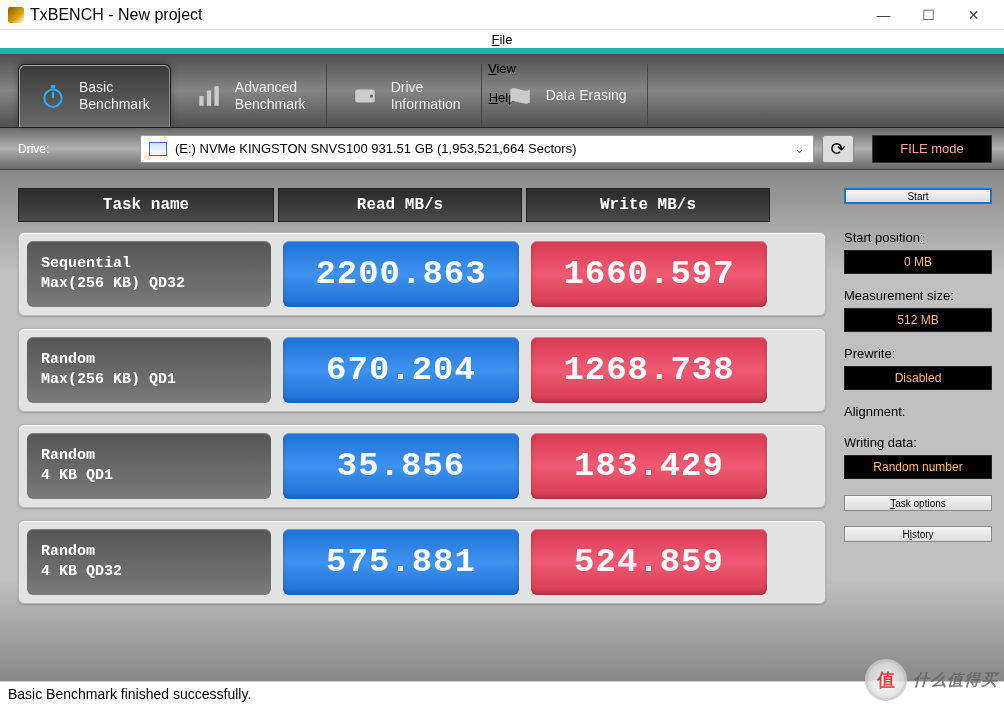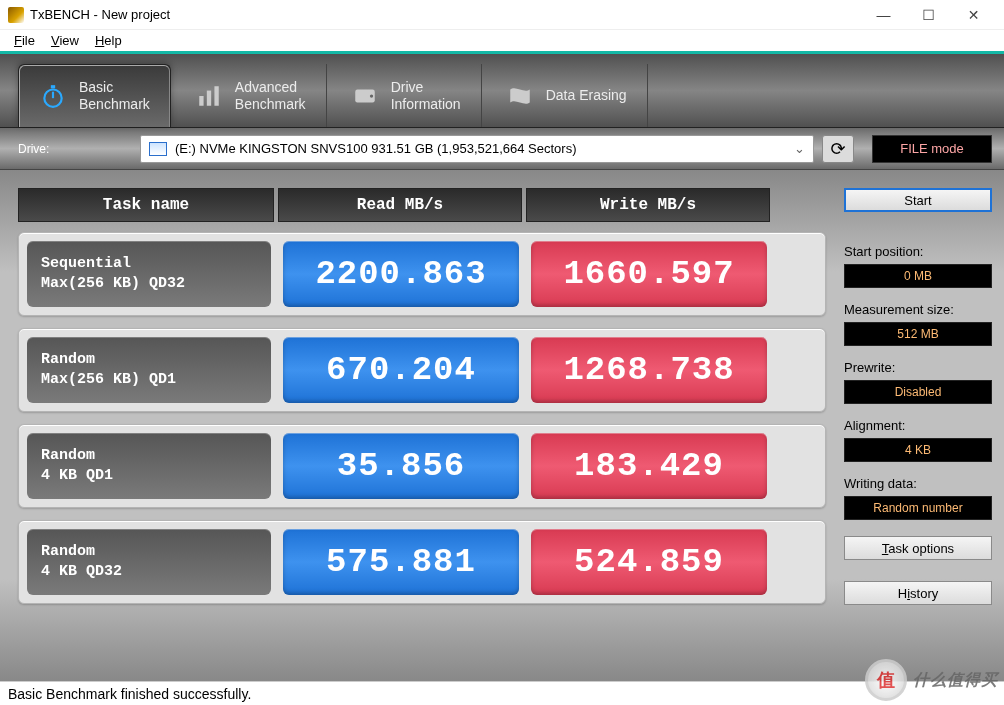--- a/index.html
+++ b/index.html
@@ -1,25 +1,25 @@
 <!DOCTYPE html>
 <html><head>
 <meta charset="utf-8">
 <style>
 * { box-sizing: border-box; margin: 0; padding: 0; }
 body { font-family: "Segoe UI", Tahoma, sans-serif; font-size: 13px; background: #fff; width: 1004px; height: 705px; overflow: hidden; position: relative; }
 
 
 .titlebar { height: 30px; background: #fff; display: flex; align-items: center; padding: 0 8px; border-bottom: 1px solid #eee; }
 .titlebar .icon { width: 16px; height: 16px; background: linear-gradient(135deg,#8a5a00,#d9a200 60%,#fff); border-radius: 2px; margin-right: 6px; }
-.titlebar .title { flex: 1; font-size: 13px; }
+.titlebar .title { flex: 1; font-size: 16px; }
 .titlebar .winbtn { width: 45px; height: 28px; display: flex; align-items: center; justify-content: center; font-size: 14px; color: #444; }
 
 
-.menubar { height: 24px; display: flex; align-items: center; padding: 0 6px; gap: 0; border-bottom: 3px solid #14b8a6; }
+.menubar { height: 24px; display: flex; align-items: center; padding: 0 6px; gap: 10px; border-bottom: 6px solid #14b8a6; flex-direction: column; }
 .menubar .menuitem { padding: 2px 8px; font-size: 13px; }
 .menubar .menuitem u { text-decoration: underline; }
 
 
 .tabbar { height: 74px; background: linear-gradient(to bottom,#505050,#858585 50%,#505050); display: flex; align-items: stretch; padding: 10px 18px 0 18px; gap: 0; border-bottom: 1px solid #222; }
 .tab { display: flex; align-items: center; padding: 8px 20px; color: #ececec; font-size: 14px; border-top-left-radius: 6px; border-top-right-radius: 6px; margin-right: 4px; position: relative; gap: 12px; }
 .tab.active { background: linear-gradient(to bottom,#3a3a3a 0%,#6a6a6a 100%); border: 1px solid #222; border-bottom: none; box-shadow: 0 -2px 6px rgba(0,0,0,.3); }
 .tab.active::before { content:""; position:absolute; inset:0; border-top:1px solid #aaa; border-left:1px solid #aaa; border-right:1px solid #888; border-radius:6px 6px 0 0; pointer-events:none;}
 .tab:not(.active) { border-right: 1px solid #444; border-radius: 0; }
 .tab .tabicon { width: 28px; height: 28px; display:flex; align-items:center; justify-content:center; }
@@ -46,21 +46,21 @@
 .hdr .c2 { width: 244px; margin-right: 4px; }
 .hdr .c3 { width: 244px; }
 
 .row { background: #e2e2e2; border: 1px solid #b4b4b4; border-radius: 6px; padding: 8px; margin-bottom: 12px; display:flex; gap:12px; box-shadow: inset 0 1px 0 #fff, 0 1px 2px rgba(0,0,0,.2); }
 .row .task { width: 244px; background: linear-gradient(to bottom,#565656,#7a7a7a); border-radius: 6px; color:#fff; font-family:"Courier New",monospace; font-size:15px; font-weight:bold; padding:10px 14px; display:flex; flex-direction:column; justify-content:center; line-height:1.35; box-shadow: inset 0 1px 0 rgba(255,255,255,.25); }
 .row .val { width: 236px; border-radius: 6px; color:#fff; font-family:"Courier New",monospace; font-size:34px; font-weight:bold; display:flex; align-items:center; justify-content:center; height:66px; letter-spacing:1px; box-shadow: inset 0 1px 0 rgba(255,255,255,.35), inset 0 -2px 4px rgba(0,0,0,.25); }
 .row .read { background: linear-gradient(to bottom,#1e72d6,#3e92ef 50%,#1e72d6); }
 .row .write { background: linear-gradient(to bottom,#d83a52,#ef5a72 50%,#d83a52); }
 
 
-.sidepane .btn { height: 24px; border:1px solid #8a8a8a; background: linear-gradient(to bottom,#f5f5f5,#dcdcdc); display:flex; align-items:center; justify-content:center; font-size:13px; margin-bottom:18px; }
+.sidepane .btn { height: 16px; border:1px solid #8a8a8a; background: linear-gradient(to bottom,#f5f5f5,#dcdcdc); display:flex; align-items:center; justify-content:center; font-size:10px; margin-bottom:12px; }
 .sidepane .btn.primary { border:2px solid #1e72d6; }
 .sidepane .lbl { font-size: 13px; color:#000; margin-top:11px; margin-bottom:2px; }
 .sidepane .valbox { height: 24px; background:#000; color:#fdba74; display:flex; align-items:center; justify-content:center; font-size:12px; border:1px solid #222; }
 
 
 .statusbar { height: 24px; background:#fff; border-top:1px solid #ccc; display:flex; align-items:center; padding:0 8px; font-size:14px; }
 
 
 .watermark { position:absolute; right:6px; bottom:4px; display:flex; align-items:center; gap:6px; opacity:.85; }
 .watermark .badge { width:42px; height:42px; border-radius:50%; background:radial-gradient(circle,#fff,#d0d0d0); border:3px solid #ccc; display:flex; align-items:center; justify-content:center; font-size:18px; font-weight:bold; color:#d33; }
@@ -198,21 +198,20 @@
     <div class="lbl">Start position:</div>
     <div class="valbox">0 MB</div>
 
     <div class="lbl">Measurement size:</div>
     <div class="valbox">512 MB</div>
 
     <div class="lbl">Prewrite:</div>
     <div class="valbox">Disabled</div>
 
     <div class="lbl">Alignment:</div>
-    <div class="valbox">4 KB</div>
 
     <div class="lbl">Writing data:</div>
     <div class="valbox">Random number</div>
 
     <div style="height:10px"></div>
     <div class="btn">
         <span><u>T</u>ask options</span>
       </div>
     <div class="btn">
         <span>H<u>i</u>story</span>

